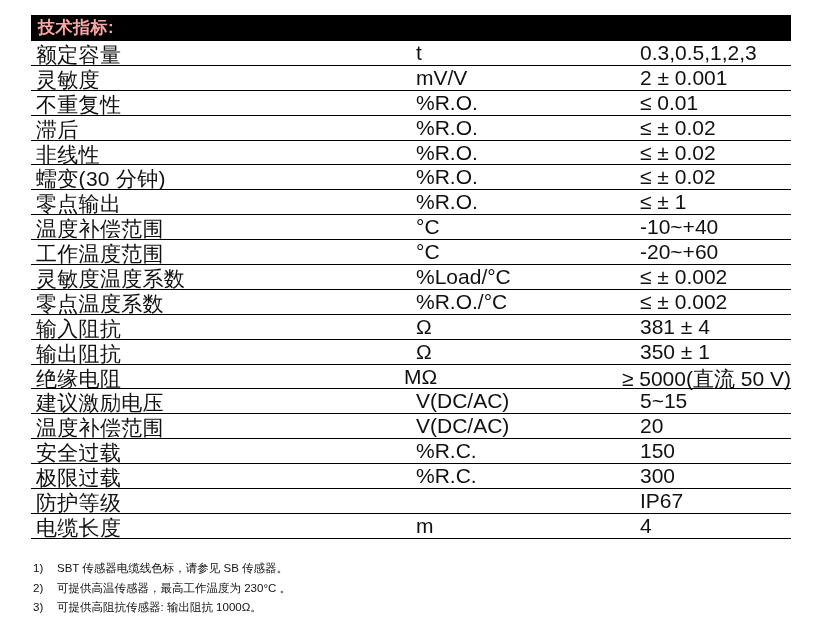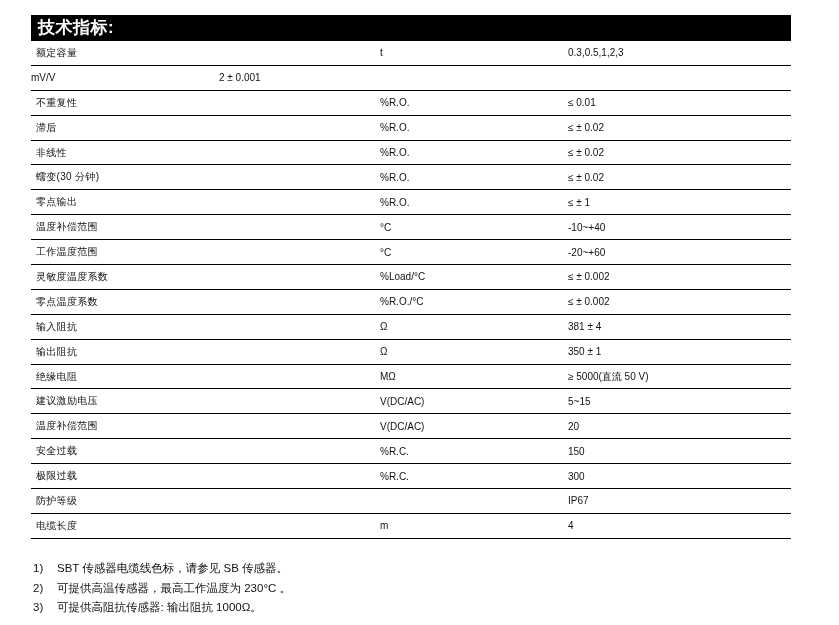--- a/index.html
+++ b/index.html
@@ -16,40 +16,40 @@
     background: #ffffff;
     overflow: hidden;
   }
   .header-bar {
     position: absolute;
     left: 31px;
     top: 15px;
     width: 753px;
     height: 26px;
     background: #000000;
-    color: #ffffff;
+    color: #fca5a5;
     font-size: 17px;
     font-weight: bold;
     line-height: 26px;
     padding-left: 7px;
     letter-spacing: 0.5px;
   }
   .spec-table {
     position: absolute;
     left: 31px;
     top: 41px;
     width: 760px;
   }
   .spec-row {
     display: flex;
-    align-items: center;
     height: 23.9px;
     border-bottom: 1.4px solid #000000;
-    font-size: 10px;
+    font-size: 21px;
     white-space: nowrap;
+    gap: 36px;
   }
   .col-name {
     width: 344px;
     padding-left: 5px;
     letter-spacing: 0.3px;
   }
   .col-unit {
     width: 177px;
   }
   .col-value {
@@ -82,20 +82,21 @@
   </div>
 
   <div class="spec-table" id="spec-table">
   <div class="spec-row">
     <span class="col-name">额定容量</span>
     <span class="col-unit">t</span>
     <span class="col-value">0.3,0.5,1,2,3</span>
   </div>
 
   <div class="spec-row">
+    <span class="col-name">灵敏度</span>
     <span class="col-unit">mV/V</span>
     <span class="col-value">2 ± 0.001</span>
   </div>
 
   <div class="spec-row">
     <span class="col-name">不重复性</span>
     <span class="col-unit">%R.O.</span>
     <span class="col-value">≤ 0.01</span>
   </div>
 

